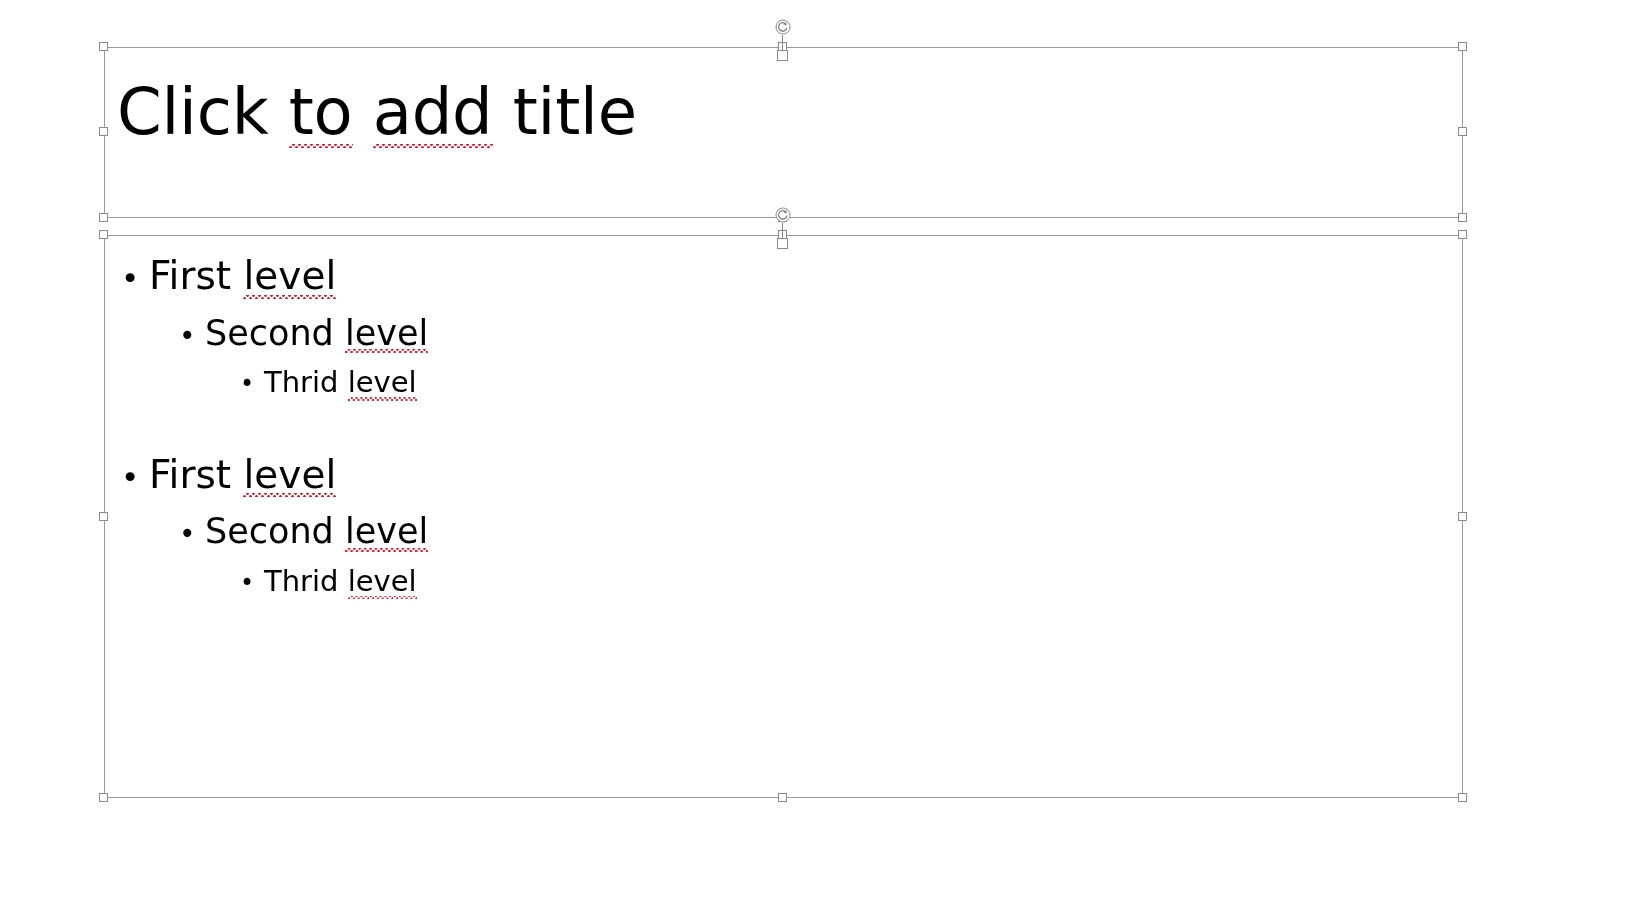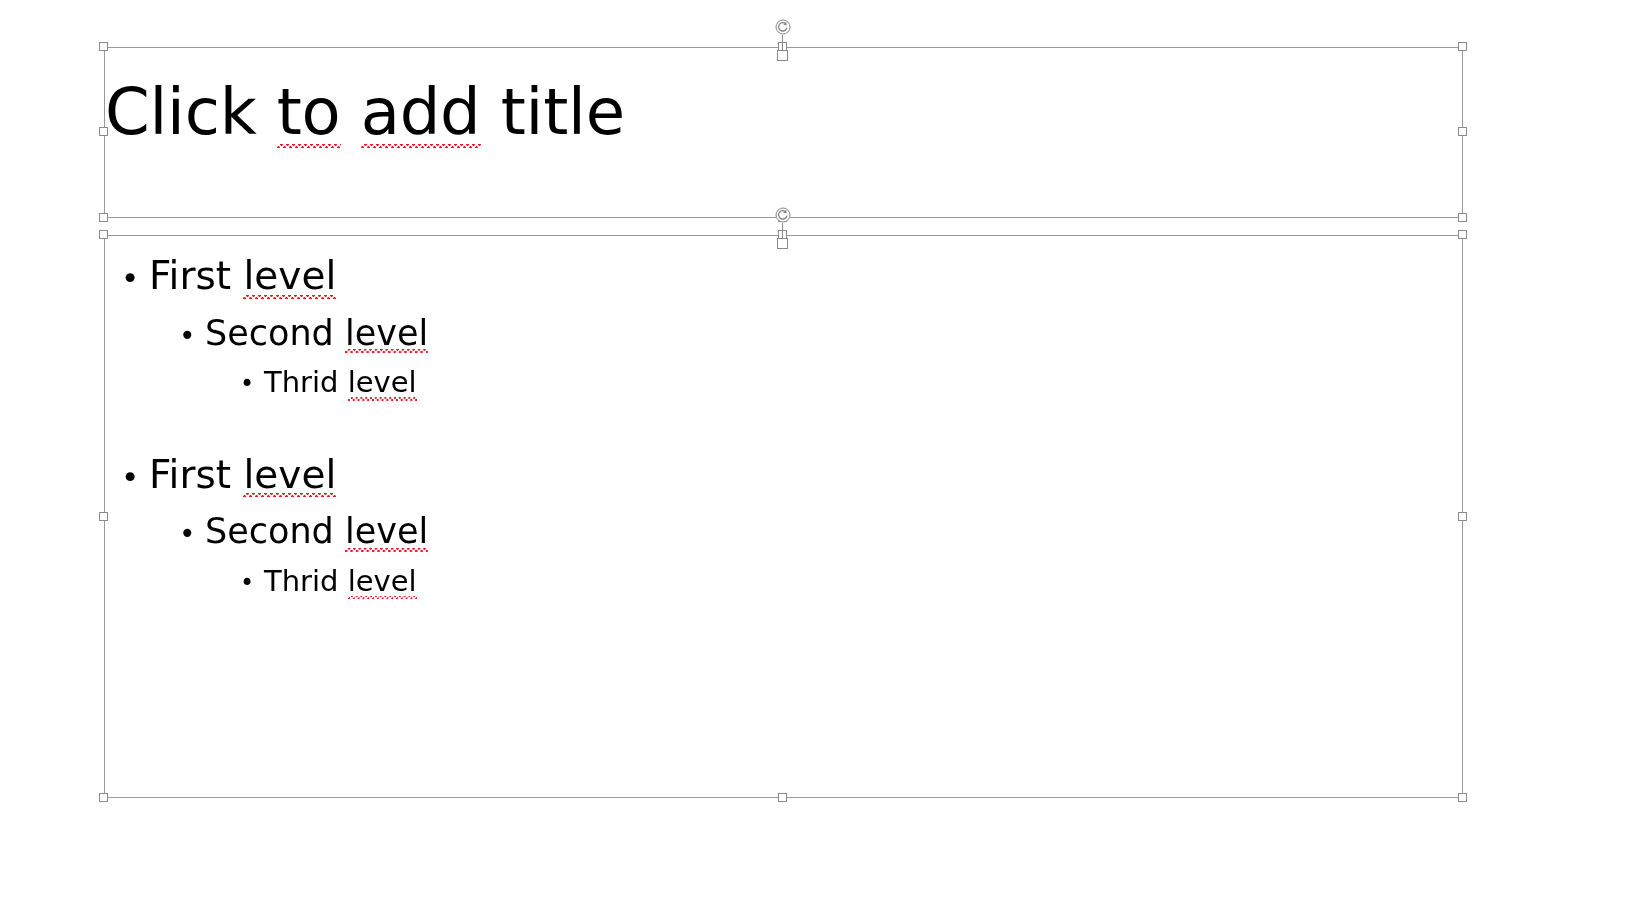--- a/index.html
+++ b/index.html
@@ -35,21 +35,21 @@
   #content-placeholder {
     left: 104px;
     top: 235px;
     width: 1359px;
     height: 563px;
   }
 
   
   .title-text {
     position: absolute;
-    left: 0;
+    left: 12px;
     top: 28px;
     font-family: "DejaVu Sans", sans-serif;
     font-size: 64px;
     font-weight: 400;
     color: #000000;
     line-height: 1.15;
     white-space: nowrap;
     letter-spacing: -0.2px;
   }
   

